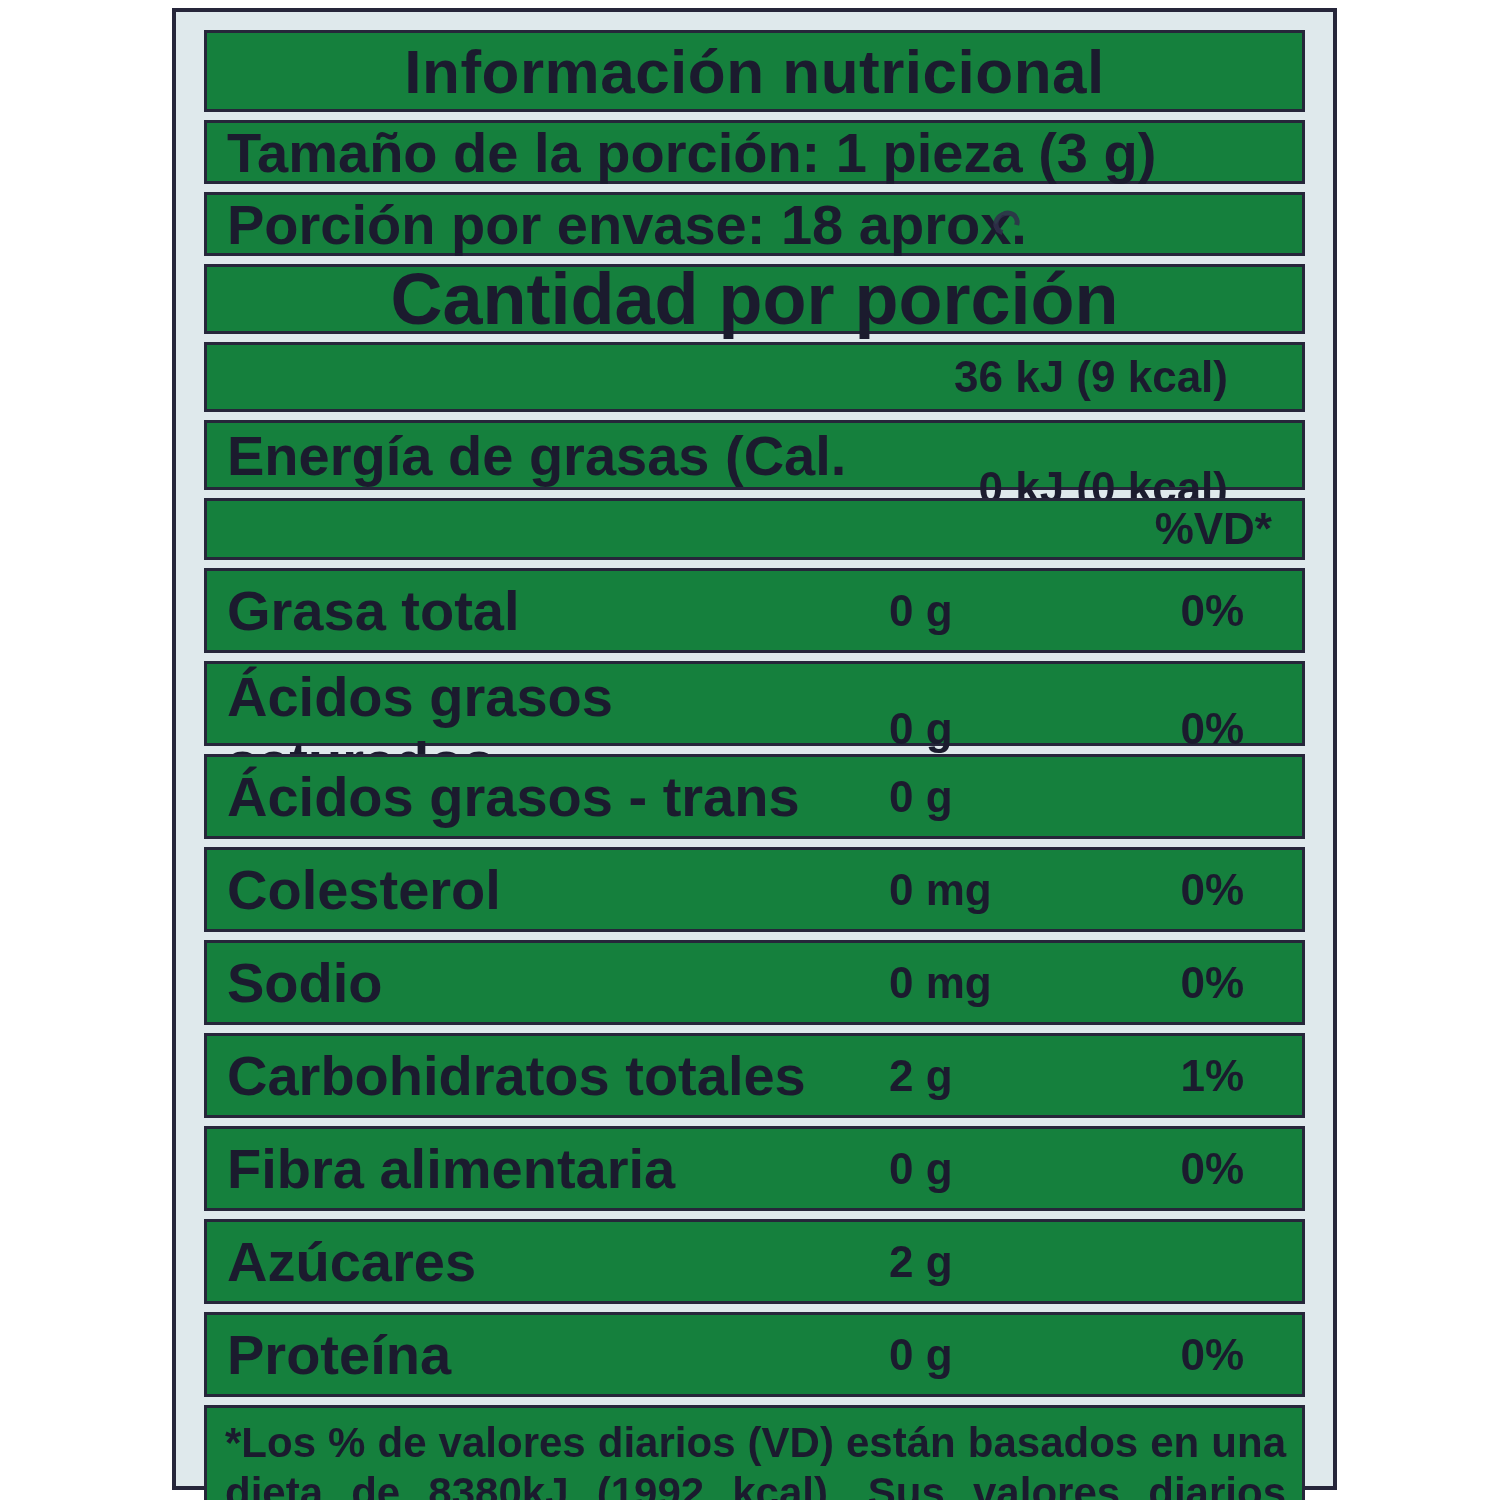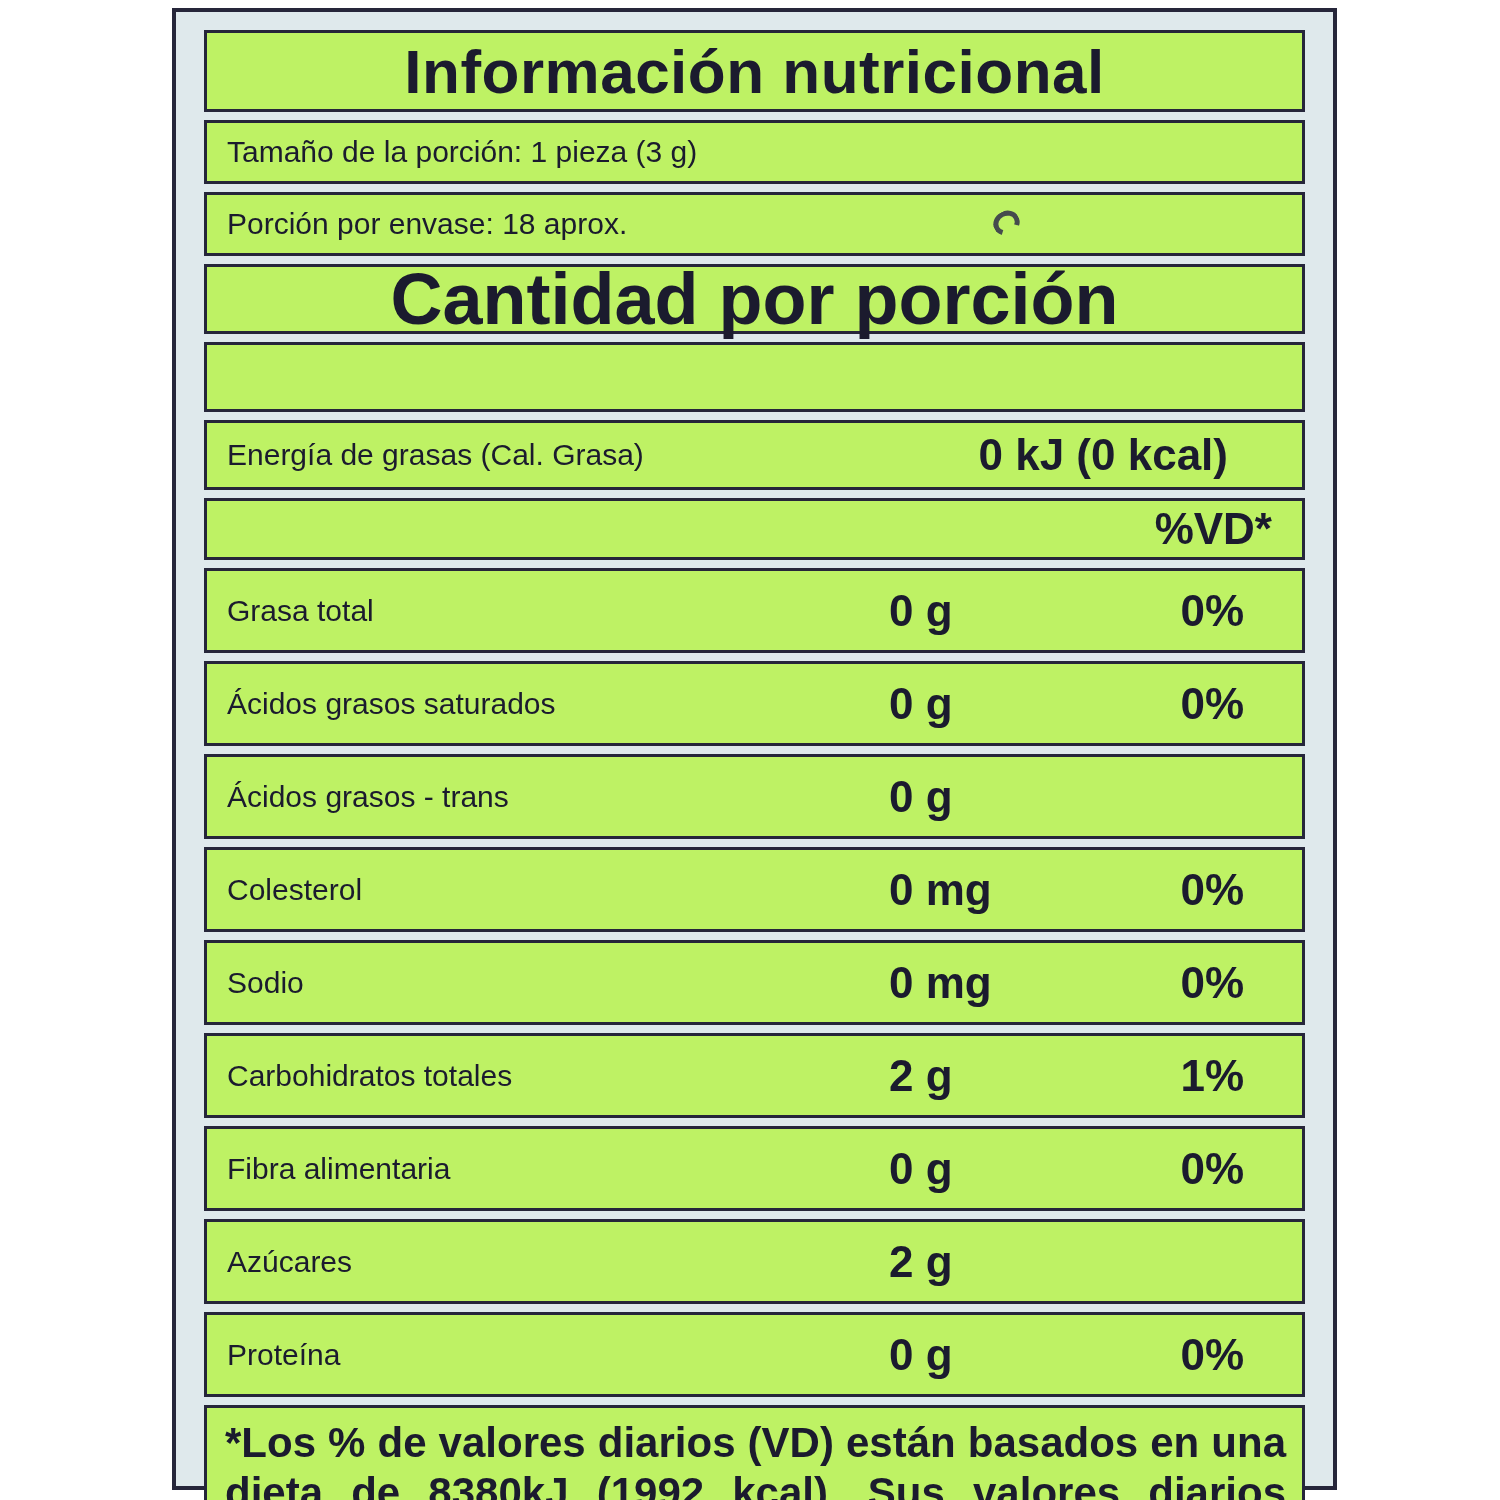--- a/index.html
+++ b/index.html
@@ -20,21 +20,21 @@
     background: #dfe9ec;
     border: 4px solid #26263a;
     padding: 18px 28px 30px 28px;
     display: flex;
     flex-direction: column;
     gap: 8px;
     color: #1b1b2e;
   }
   .row {
     box-sizing: border-box;
-    background: #bef264;
+    background: #15803d;
     border: 3px solid #26263a;
     display: flex;
     align-items: center;
     flex: none;
     position: relative;
   }
   .r-title   { height: 82px; justify-content: center; }
   .r-serving { height: 64px; padding-left: 20px; }
   .r-header  { height: 70px; justify-content: center; }
   .r-energy  { height: 70px; display: grid; grid-template-columns: 1fr auto; align-items: center; padding-left: 20px; }
@@ -46,21 +46,21 @@
     align-items: center;
     padding-left: 20px;
   }
   .r-footer {
     flex: 1 1 auto;
     align-items: flex-start;
     padding: 10px 16px 10px 18px;
   }
   .t-title   { font-size: 62px; font-weight: 700; letter-spacing: 0.5px; }
   .t-header  { font-size: 72px; font-weight: 700; }
-  .t-row     { font-size: 30px; font-weight: 400; }
+  .t-row     { font-size: 56px; font-weight: 700; }
   .t-dvhead  { font-size: 44px; font-weight: 700; }
   .cell-amount { font-size: 44px; font-weight: 700; text-align: left; margin-left: 22px; }
   .cell-dv     { font-size: 44px; font-weight: 700; text-align: right; padding-right: 58px; }
   .cell-energy { font-size: 44px; font-weight: 700; text-align: right; padding-right: 74px; }
   .t-footer {
     font-size: 42px;
     font-weight: 700;
     line-height: 50px;
     text-align: justify;
     margin: 0;
@@ -94,20 +94,21 @@
   <div class="row r-serving">
     <span class="t-row">Porción por envase: 18 aprox.</span>
     <span class="print-artifact"></span>
   </div>
 
   <div class="row r-header">
     <span class="t-header">Cantidad por porción</span>
   </div>
 
   <div class="row r-energy">
+    <span class="cell-energy">36 kJ (9 kcal)</span>
   </div>
 
   <div class="row r-energy">
     <span class="t-row">Energía de grasas (Cal. Grasa)</span>
     <span class="cell-energy">0 kJ (0 kcal)</span>
   </div>
 
   <div class="row r-dv">
     <span class="t-dvhead">%VD*</span>
   </div>

